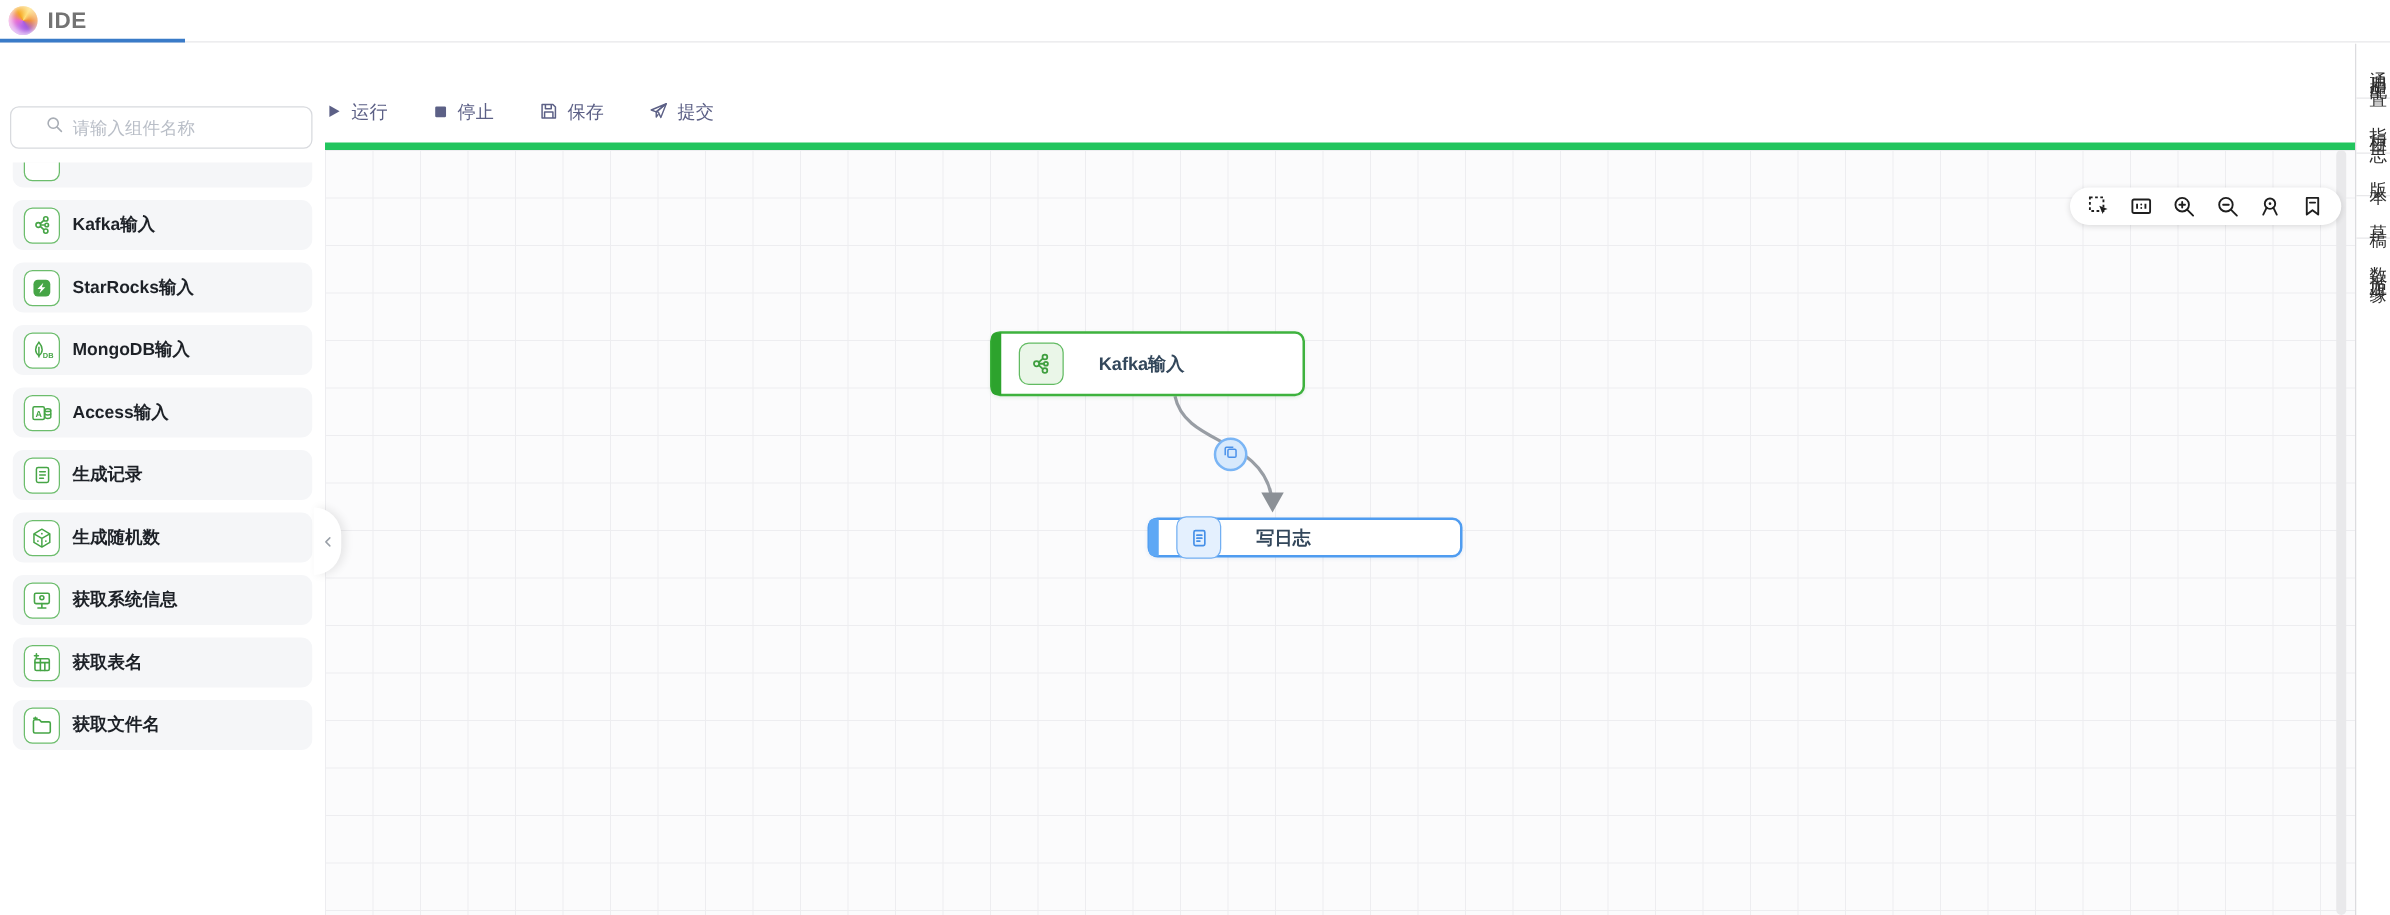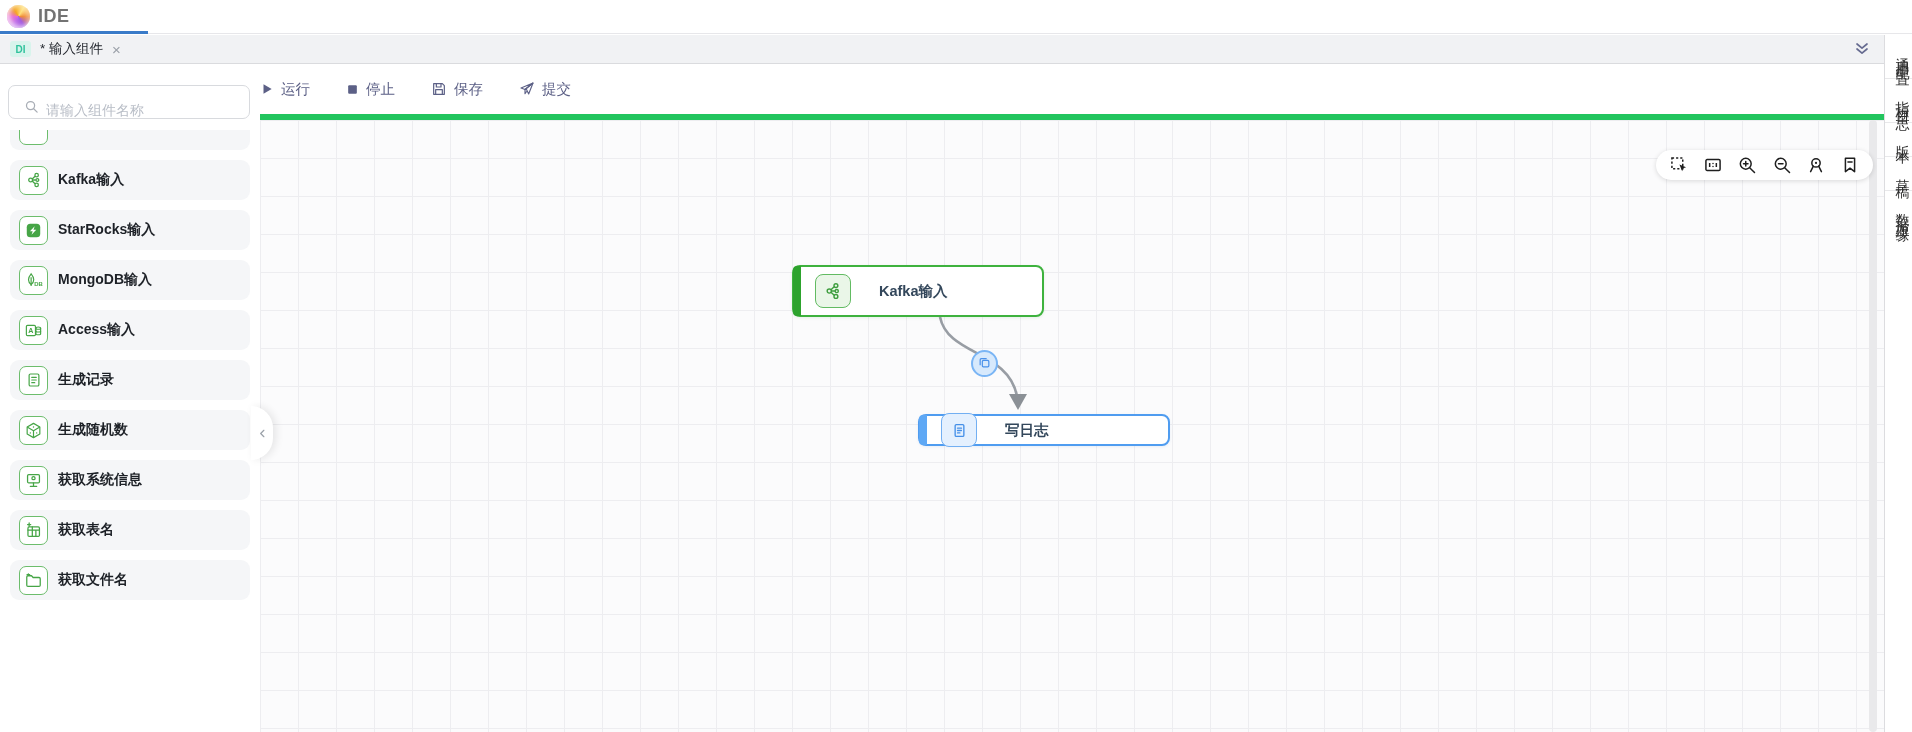--- a/index.html
+++ b/index.html
@@ -23,21 +23,21 @@
   .tab-close { margin-left:9px; font-size:15px; color:#9aa0a8; cursor:pointer; line-height:1; }
   .tab-collapse { position:absolute; right:12px; top:4px; color:#666b90; }
 
   
   .toolbar-band { position:absolute; left:260px; top:64px; width:1624px; height:56px; background:#fff; border-bottom:6px solid #22c55e; display:flex; align-items:center; padding-right:31px; gap:36px; }
   .tb-btn { display:inline-flex; align-items:center; gap:7px; color:#5c6086; font-size:14.5px; cursor:pointer; }
   .tb-btn svg { display:block; }
 
   
   .left-panel { position:absolute; left:0; top:64px; width:260px; height:668px; background:#fff; z-index:5; }
-  .search-box { position:absolute; left:8px; top:21px; width:242px; height:34px; border:1px solid #d8dade; border-radius:7px; background:#fff; display:flex; align-items:flex-end; padding-left:15px; gap:7px; }
+  .search-box { position:absolute; left:8px; top:21px; width:242px; height:34px; border:1px solid #d8dade; border-radius:7px; background:#fff; display:flex; align-items:center; padding-left:27px; gap:7px; }
   .search-box input { border:none; outline:none; font-size:14px; color:#333; width:180px; font-family:"Liberation Sans",sans-serif; background:transparent; }
   .search-box input::placeholder { color:#b9bec7; }
   .comp-list { position:absolute; left:10px; top:66px; width:240px; height:602px; overflow:hidden; }
   .s-item { display:flex; align-items:center; height:40px; margin-bottom:10px; background:#f5f6f8; border-radius:9px; padding-left:9px; cursor:grab; }
   .s-item.partial { margin-top:-20px; }
   .s-icon { display:inline-flex; align-items:center; justify-content:center; width:29px; height:29px; background:#fff; border:1px solid #6cbd6c; border-radius:7px; color:#46a546; flex:0 0 auto; }
   .s-icon svg { display:block; }
   .s-label { margin-left:10px; font-size:14px; font-weight:700; color:#1d2127; white-space:nowrap; }
   .panel-handle { position:absolute; left:251px; top:406px; width:22px; height:54px; background:#fff; border-radius:0 27px 27px 0; box-shadow:3px 0 8px rgba(0,0,0,.09); z-index:6; display:flex; align-items:center; justify-content:center; color:#9aa0a8; cursor:pointer; }
 
@@ -71,33 +71,20 @@
 <body>
 
 <div id="app">
 
   <div class="header">
     <div class="logo"></div>
     <div class="app-title">IDE</div>
   </div>
   <div class="tab-indicator"></div>
 
-  <div class="tabbar">
-    <div class="tab">
-      <span class="tab-badge">DI</span>
-      <span class="tab-title">* 输入组件</span>
-      <span class="tab-close">×</span>
-    </div>
-    <span class="tab-collapse">
-      <svg width="20" height="20" viewBox="0 0 24 24" fill="none" stroke="currentColor" stroke-width="2" stroke-linecap="round" stroke-linejoin="round">
-          <path d="M6 6l6 5 6-5"></path>
-          <path d="M6 12l6 5 6-5"></path>
-        </svg>
-    </span>
-  </div>
 
   <div class="toolbar-band">
     <span class="tb-btn">
       <span>
           <svg width="14" height="14" viewBox="0 0 24 24" fill="currentColor">
             <path d="M6 4l14 8-14 8z"></path>
           </svg>
         </span>
       <span>运行</span>
     </span>

